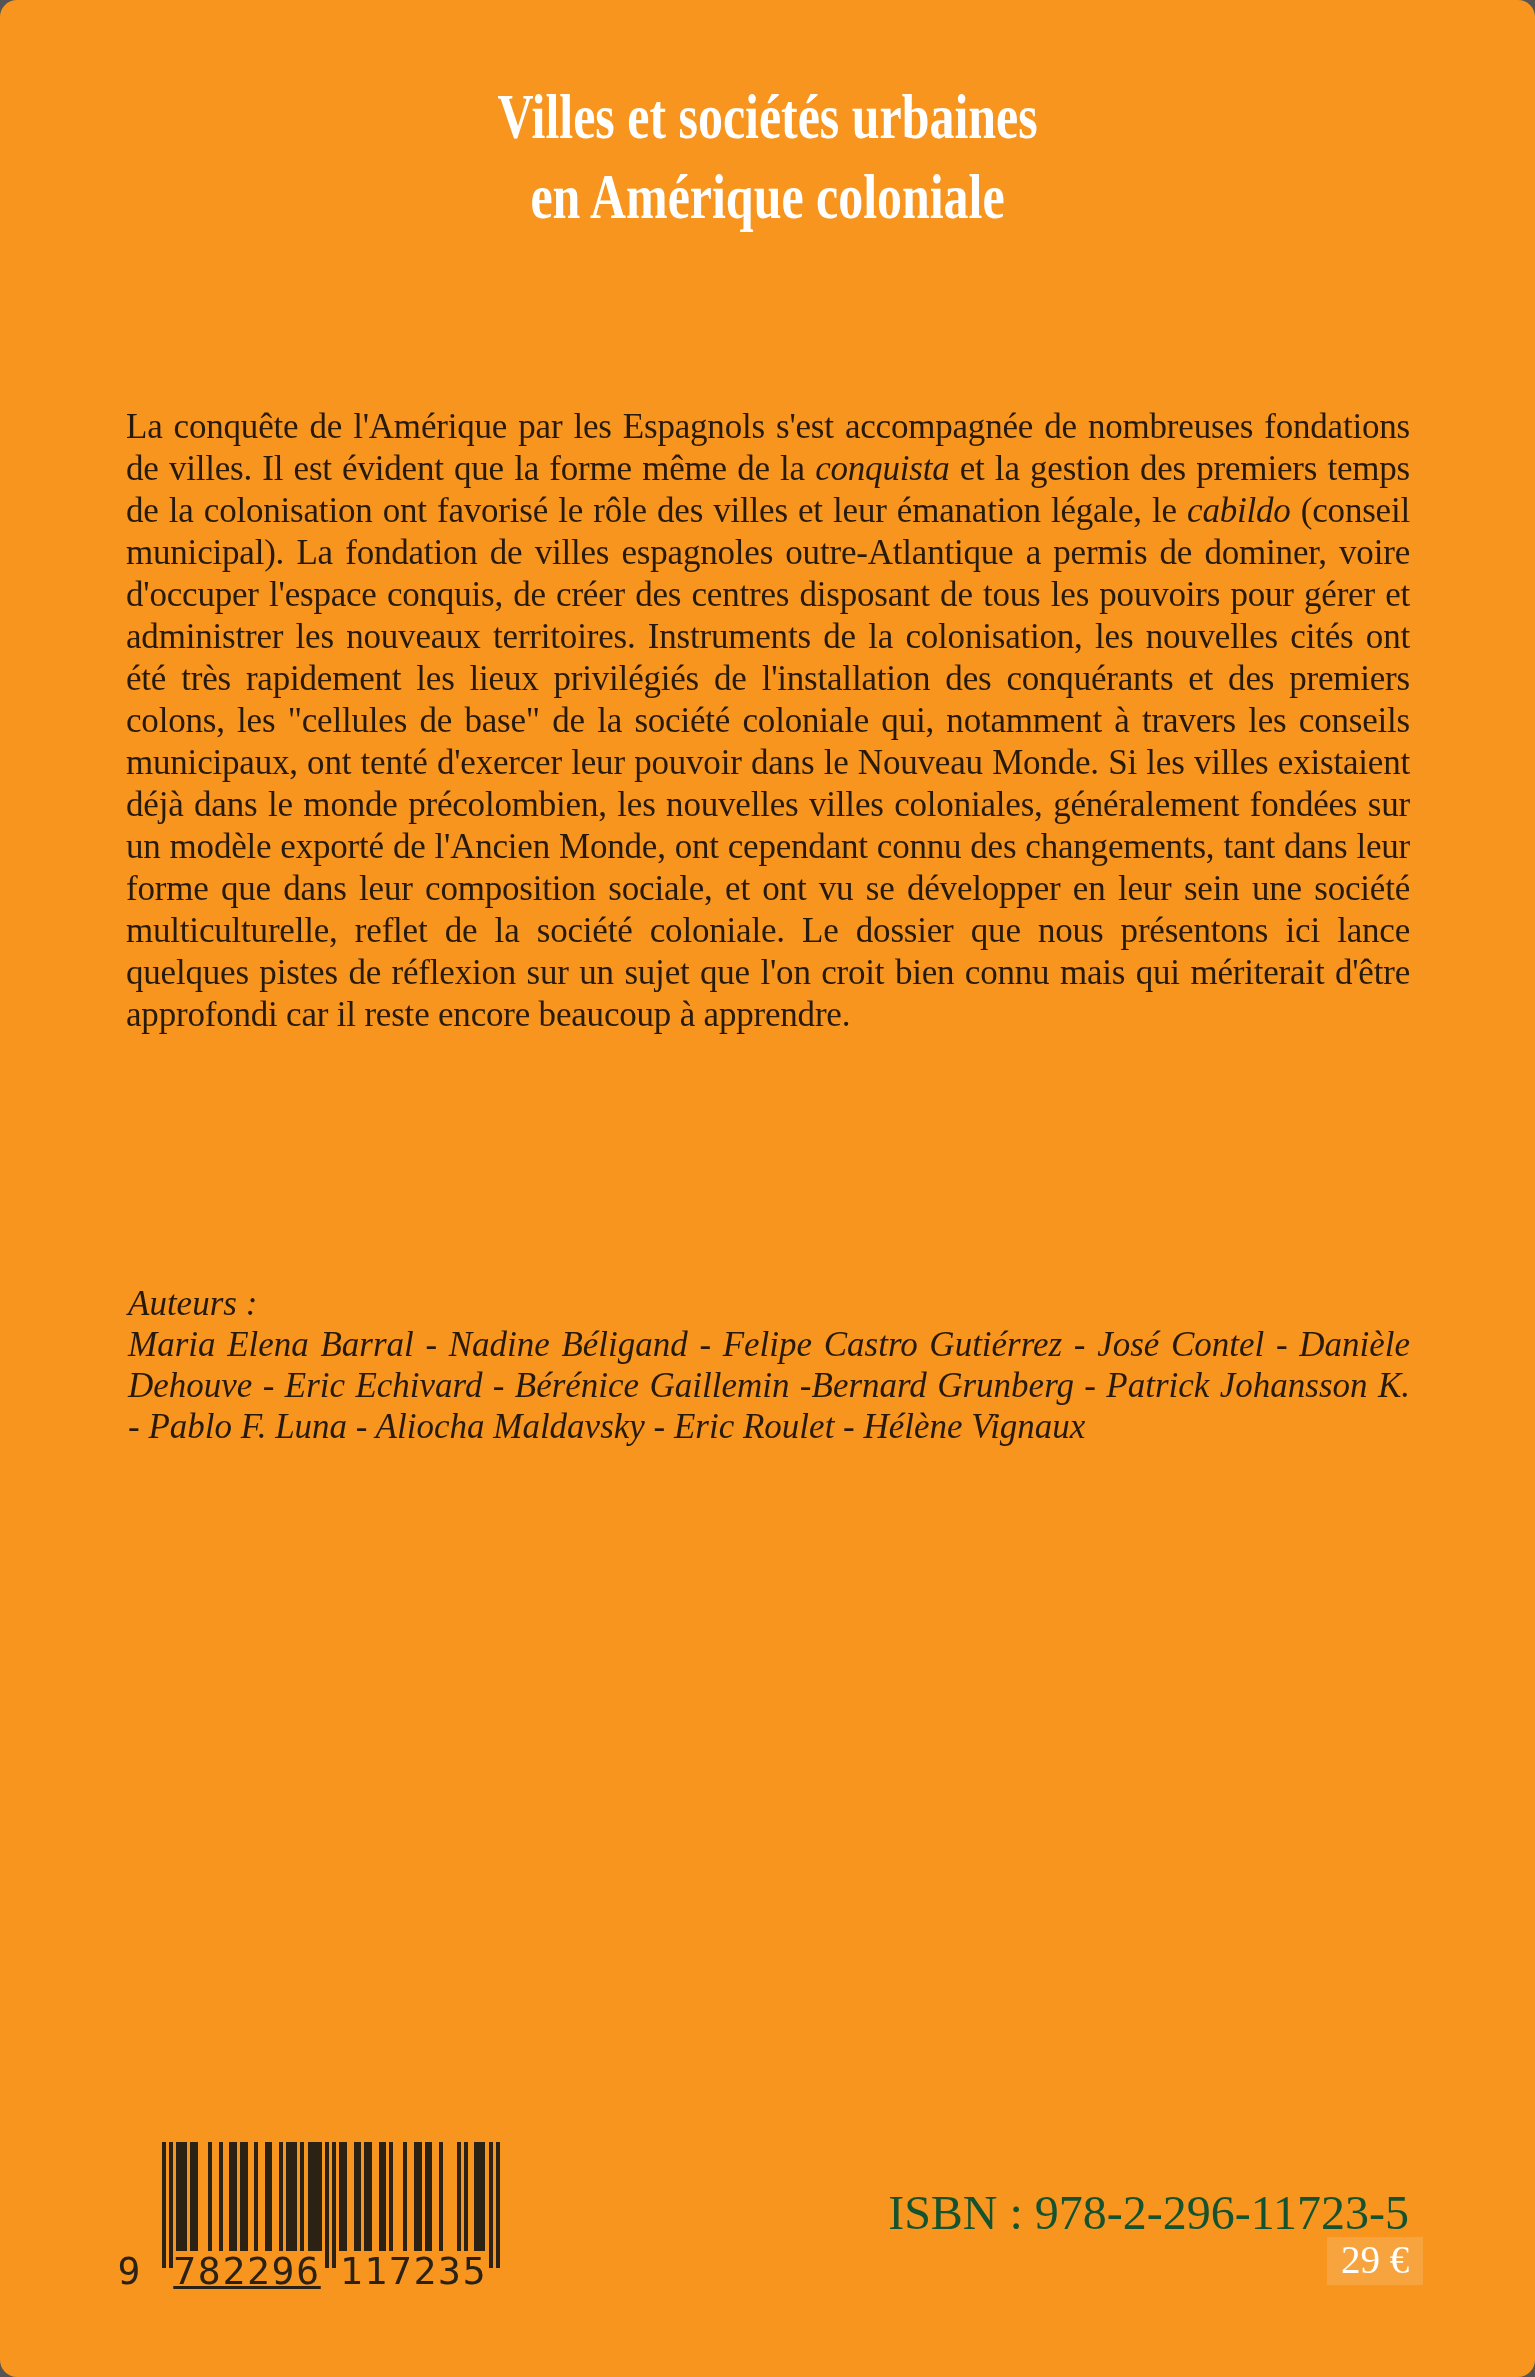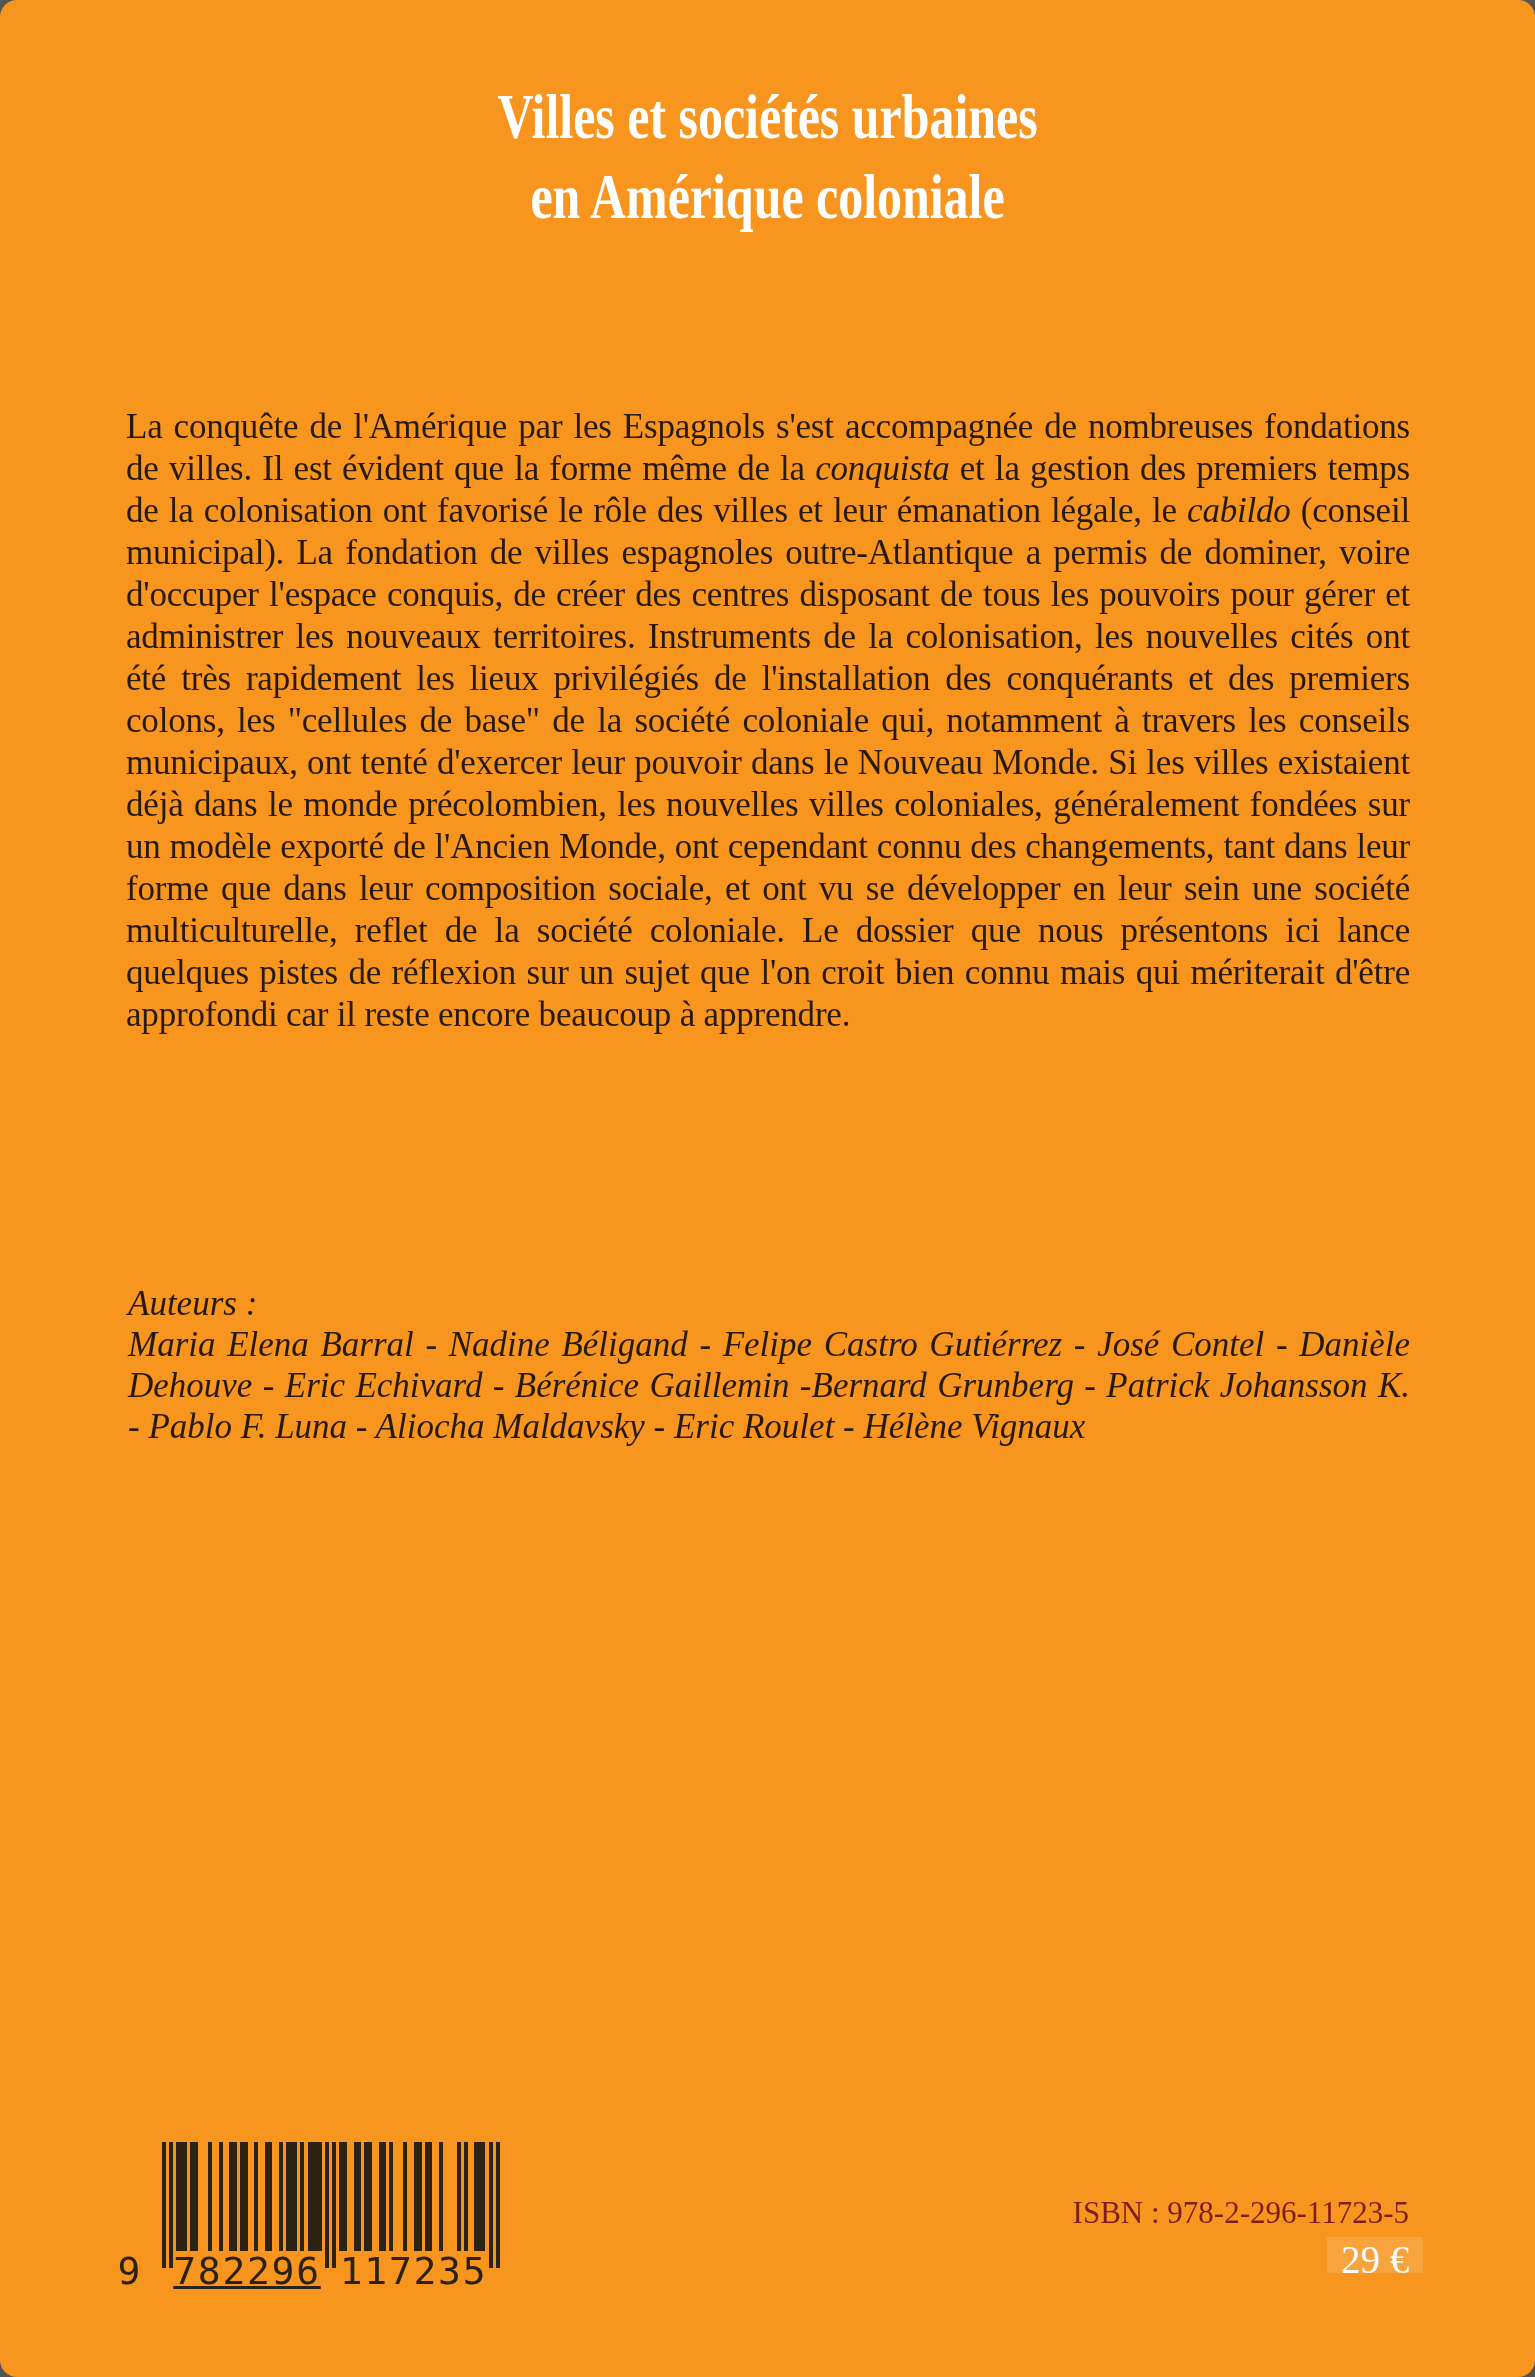--- a/index.html
+++ b/index.html
@@ -84,31 +84,31 @@
   }
   .bc-lead   { left: 99px; width: 60px; }
   .bc-group1 { left: 173px; width: 148px; letter-spacing: 1.7px; text-decoration: underline; }
   .bc-group2 { left: 339px; width: 149px; letter-spacing: 1.7px; }
 
   
   .isbn {
     position: absolute;
     top: 2193px;
     right: 126px;
-    font-size: 31px;
+    font-size: 48px;
     line-height: 40px;
-    color: #7f1d1d;
+    color: #14532d;
     white-space: nowrap;
   }
   .price-box {
     position: absolute;
     left: 1327px;
     top: 2237px;
     width: 96px;
-    height: 36px;
+    height: 48px;
     background: rgba(255, 255, 255, 0.14);
   }
   .price {
     width: 100%;
     height: 100%;
     text-align: center;
     color: #FFFFFF;
     font-size: 39px;
     line-height: 45px;
     white-space: nowrap;

